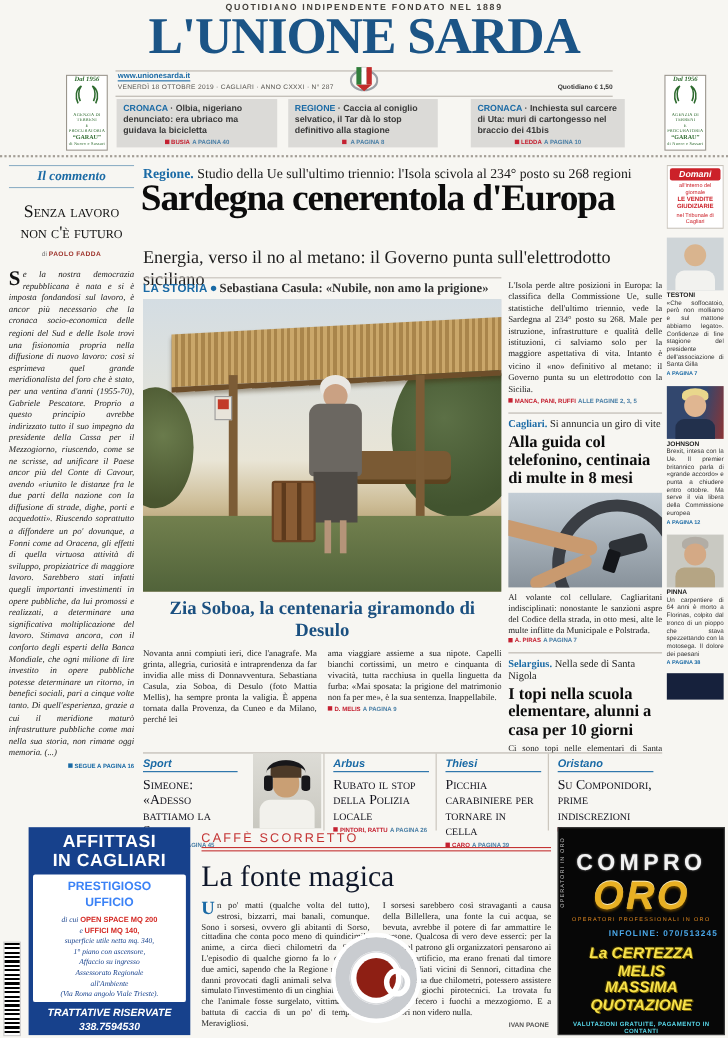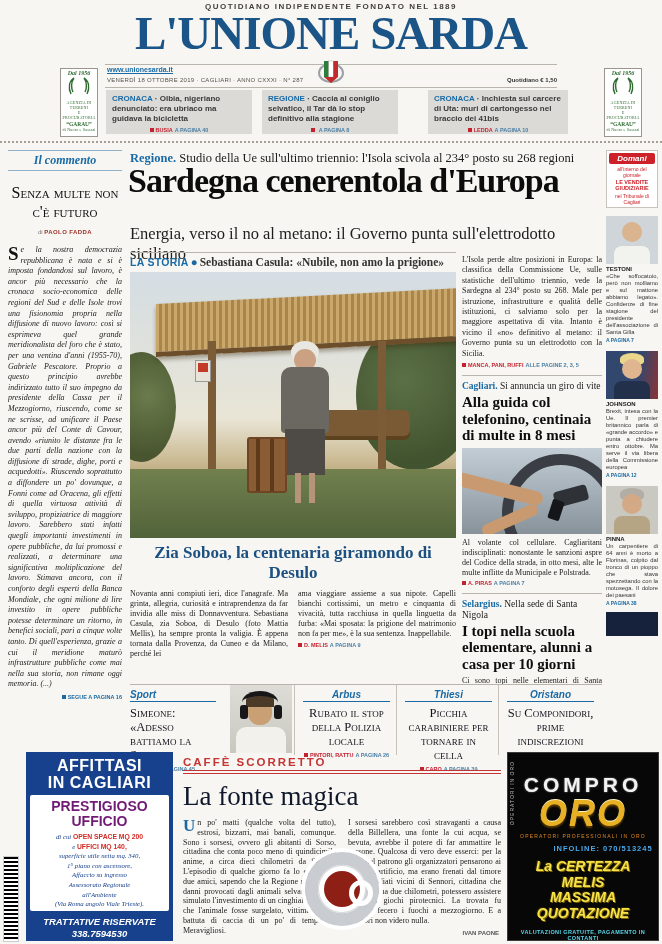--- a/index.html
+++ b/index.html
@@ -104,38 +104,38 @@
   .rail-text{font-size:5.8px;line-height:7px;color:#333;text-align:justify;margin-top:1px;}
   .rail-page{font-size:5px;font-weight:bold;color:#1a6aa5;margin-top:1px;}
   .rail-ad{margin-top:6px;width:52px;height:24px;background:#16213c;}
   
   .briefs{left:130px;top:684px;width:472px;height:70px;border-top:1px solid #b9b4ac;display:flex;}
   .brief{padding:4px 6px 0 0;box-sizing:border-box;position:relative;}
   .b-sep{border-left:1px solid #c7c2b9;padding-left:8px;}
   .b-head{font-family:"Liberation Sans",sans-serif;font-size:10px;font-weight:bold;font-style:italic;color:#1a6aa5;border-bottom:1px solid #1a6aa5;padding-bottom:1px;}
   .b-title{font-variant:small-caps;font-size:12.5px;line-height:14px;color:#14141e;margin-top:4px;font-weight:500;}
   .b-byl{margin-top:4px;}
-  .bw1{width:164px;} .bw{width:102px;text-align:center;}
+  .bw1{width:164px;} .bw{width:102px;}
   .sport-photo{position:absolute;right:2px;top:0;width:62px;height:68px;background:linear-gradient(#dddcd6,#c9c8c0);}
   .sp-face{position:absolute;left:18px;top:14px;width:24px;height:26px;border-radius:45%;background:#c99f74;}
   .sp-hair{position:absolute;left:16px;top:8px;width:28px;height:14px;border-radius:50% 50% 0 0;background:#4c3a28;}
   .sp-band{position:absolute;left:12px;top:6px;width:36px;height:18px;border-radius:50% 50% 0 0;border-top:5px solid #17171a;}
   .sp-cup{position:absolute;left:10px;top:20px;width:8px;height:14px;background:#17171a;border-radius:3px;box-shadow:34px 0 0 #17171a;}
   .sp-shirt{position:absolute;left:6px;bottom:0;width:50px;height:26px;background:#f2f1ec;border-radius:10px 10px 0 0;}
   
   .affit{left:26px;top:752px;width:147px;height:189px;background:#17418c;box-sizing:border-box;padding:5px 4px 4px 4px;text-align:center;font-family:"Liberation Sans",sans-serif;}
   .af-t{color:#fff;font-weight:bold;font-size:16px;line-height:17px;letter-spacing:.5px;}
   .af-panel{background:#fff;border-radius:2px;margin-top:4px;padding:4px 3px;height:108px;overflow:hidden;}
-  .af-main{color:#701a75;font-weight:bold;font-size:14px;line-height:15px;}
+  .af-main{color:#3b82f6;font-weight:bold;font-size:11px;line-height:15px;}
   .af-line{font-family:"Liberation Serif",serif;font-style:italic;font-size:6.8px;line-height:8.6px;color:#17418c;margin-top:1px;}
   .af-red{color:#d42a25;font-weight:bold;font-style:normal;font-family:"Liberation Sans",sans-serif;}
   .af-foot{color:#fff;font-weight:bold;font-style:italic;font-size:9.5px;line-height:12px;margin-top:5px;}
   .barcode{left:3px;top:856px;width:14px;height:84px;background:repeating-linear-gradient(180deg,#000 0 2px,#fff 2px 4px);border:1px solid #ccc;}
   .caffe{left:183px;top:756px;width:318px;height:185px;overflow:hidden;}
-  .cf-head{font-family:"Liberation Sans",sans-serif;font-size:11.5px;font-weight:bold;letter-spacing:2px;color:#c43434;}
+  .cf-head{font-family:"Liberation Sans",sans-serif;font-size:11.5px;font-weight:normal;letter-spacing:2px;color:#c43434;}
   .cf-rule{border-top:1px solid #c43434;border-bottom:1px solid #c43434;height:2px;margin-top:2px;}
   .cf-title{font-size:27px;font-weight:normal;color:#0f172a;margin-top:7px;}
   .cf-body{position:relative;display:flex;gap:12px;margin-top:6px;height:118px;overflow:hidden;}
   .cf-col{width:153px;font-size:8px;line-height:9.8px;color:#222;}
   .cf-drop{float:left;font-size:17px;line-height:15px;font-weight:bold;color:#1a6aa5;margin-right:2px;}
   .cup{position:absolute;left:122px;top:34px;width:74px;height:74px;border-radius:50%;background:radial-gradient(circle at 50% 50%,#fdfdfd 0 26%,#e7e8ea 27% 46%,#c9ccd0 47% 100%);box-shadow:0 0 0 4px #fff;}
   .cup:before{content:"";position:absolute;left:19px;top:19px;width:36px;height:36px;border-radius:50%;background:#8e1f14;box-shadow:0 0 0 5px #fff,0 0 0 6px #d8dadd;}
   .cup:after{content:"";position:absolute;right:6px;top:28px;width:14px;height:16px;border:5px solid #fff;border-radius:50%;}
   .cf-sign{position:absolute;right:2px;bottom:0;font-family:"Liberation Sans",sans-serif;font-size:6px;font-weight:bold;color:#555;}
   .oro{left:507px;top:752px;width:152px;height:189px;background:#070707;border:1px solid #3a3a3a;box-sizing:border-box;text-align:center;font-family:"Liberation Sans",sans-serif;overflow:hidden;position:absolute;}
@@ -198,21 +198,21 @@
   <div class="byl ctr"><span class="sq"></span><span class="byl-a"></span><span class="byl-p">A PAGINA 8</span></div>
 </div>
 <div class="abs teaser t3">
   <div class="tx"><span class="sec">CRONACA</span> <span>· Inchiesta sul carcere di Uta: muri di cartongesso nel braccio dei 41bis</span></div>
   <div class="byl ctr"><span class="sq"></span><span class="byl-a">LEDDA</span><span class="byl-p">A PAGINA 10</span></div>
 </div>
 <div class="abs dotted"></div>
 
 <div class="abs leftcol">
   <div class="com-head">Il commento</div>
-  <div class="com-title">Senza multe non c'è futuro</div>
+  <div class="com-title">Senza lavoro non c'è futuro</div>
   <div class="com-by"><span class="lab">di</span> <span class="aut">PAOLO FADDA</span></div>
   <div class="com-body just"><span class="dropcap">S</span><span>e la nostra democrazia repubblicana è nata e si è imposta fondandosi sul lavoro, è ancor più necessario che la cronaca socio-economica delle regioni del Sud e delle Isole trovi una fisionomia propria nella diffusione di nuovo lavoro: così si esprimeva quel grande meridionalista del foro che è stato, per una ventina d'anni (1955-70), Gabriele Pescatore. Proprio a questo principio avrebbe indirizzato tutto il suo impegno da presidente della Cassa per il Mezzogiorno, riuscendo, come se ne scrisse, ad unificare il Paese ancor più del Conte di Cavour, avendo «riunito le distanze fra le due parti della nazione con la diffusione di strade, dighe, porti e acquedotti». Riuscendo soprattutto a diffondere un po' dovunque, a Fonni come ad Oracena, gli effetti di quella virtuosa attività di sviluppo, propiziatrice di maggiore lavoro. Sarebbero stati infatti quegli importanti investimenti in opere pubbliche, da lui promossi e realizzati, a determinare una significativa moltiplicazione del lavoro. Stimava ancora, con il conforto degli esperti della Banca Mondiale, che ogni milione di lire investito in opere pubbliche potesse determinare un ritorno, in benefici sociali, pari a cinque volte tanto. Di quell'esperienza, grazie a cui il meridione maturò infrastrutture pubbliche come mai nella sua storia, non rimane oggi memoria. (...)</span></div>
   <div class="com-more"><span class="bsq"></span><span>SEGUE A PAGINA 16</span></div>
 </div>
 
 <div class="abs kickerline">
   <span class="kick-sec">Regione.</span>
   <span>Studio della Ue sull'ultimo triennio: l'Isola scivola al 234° posto su 268 regioni</span>
 </div>
 <div class="abs lead-head">Sardegna cenerentola d'Europa</div>

